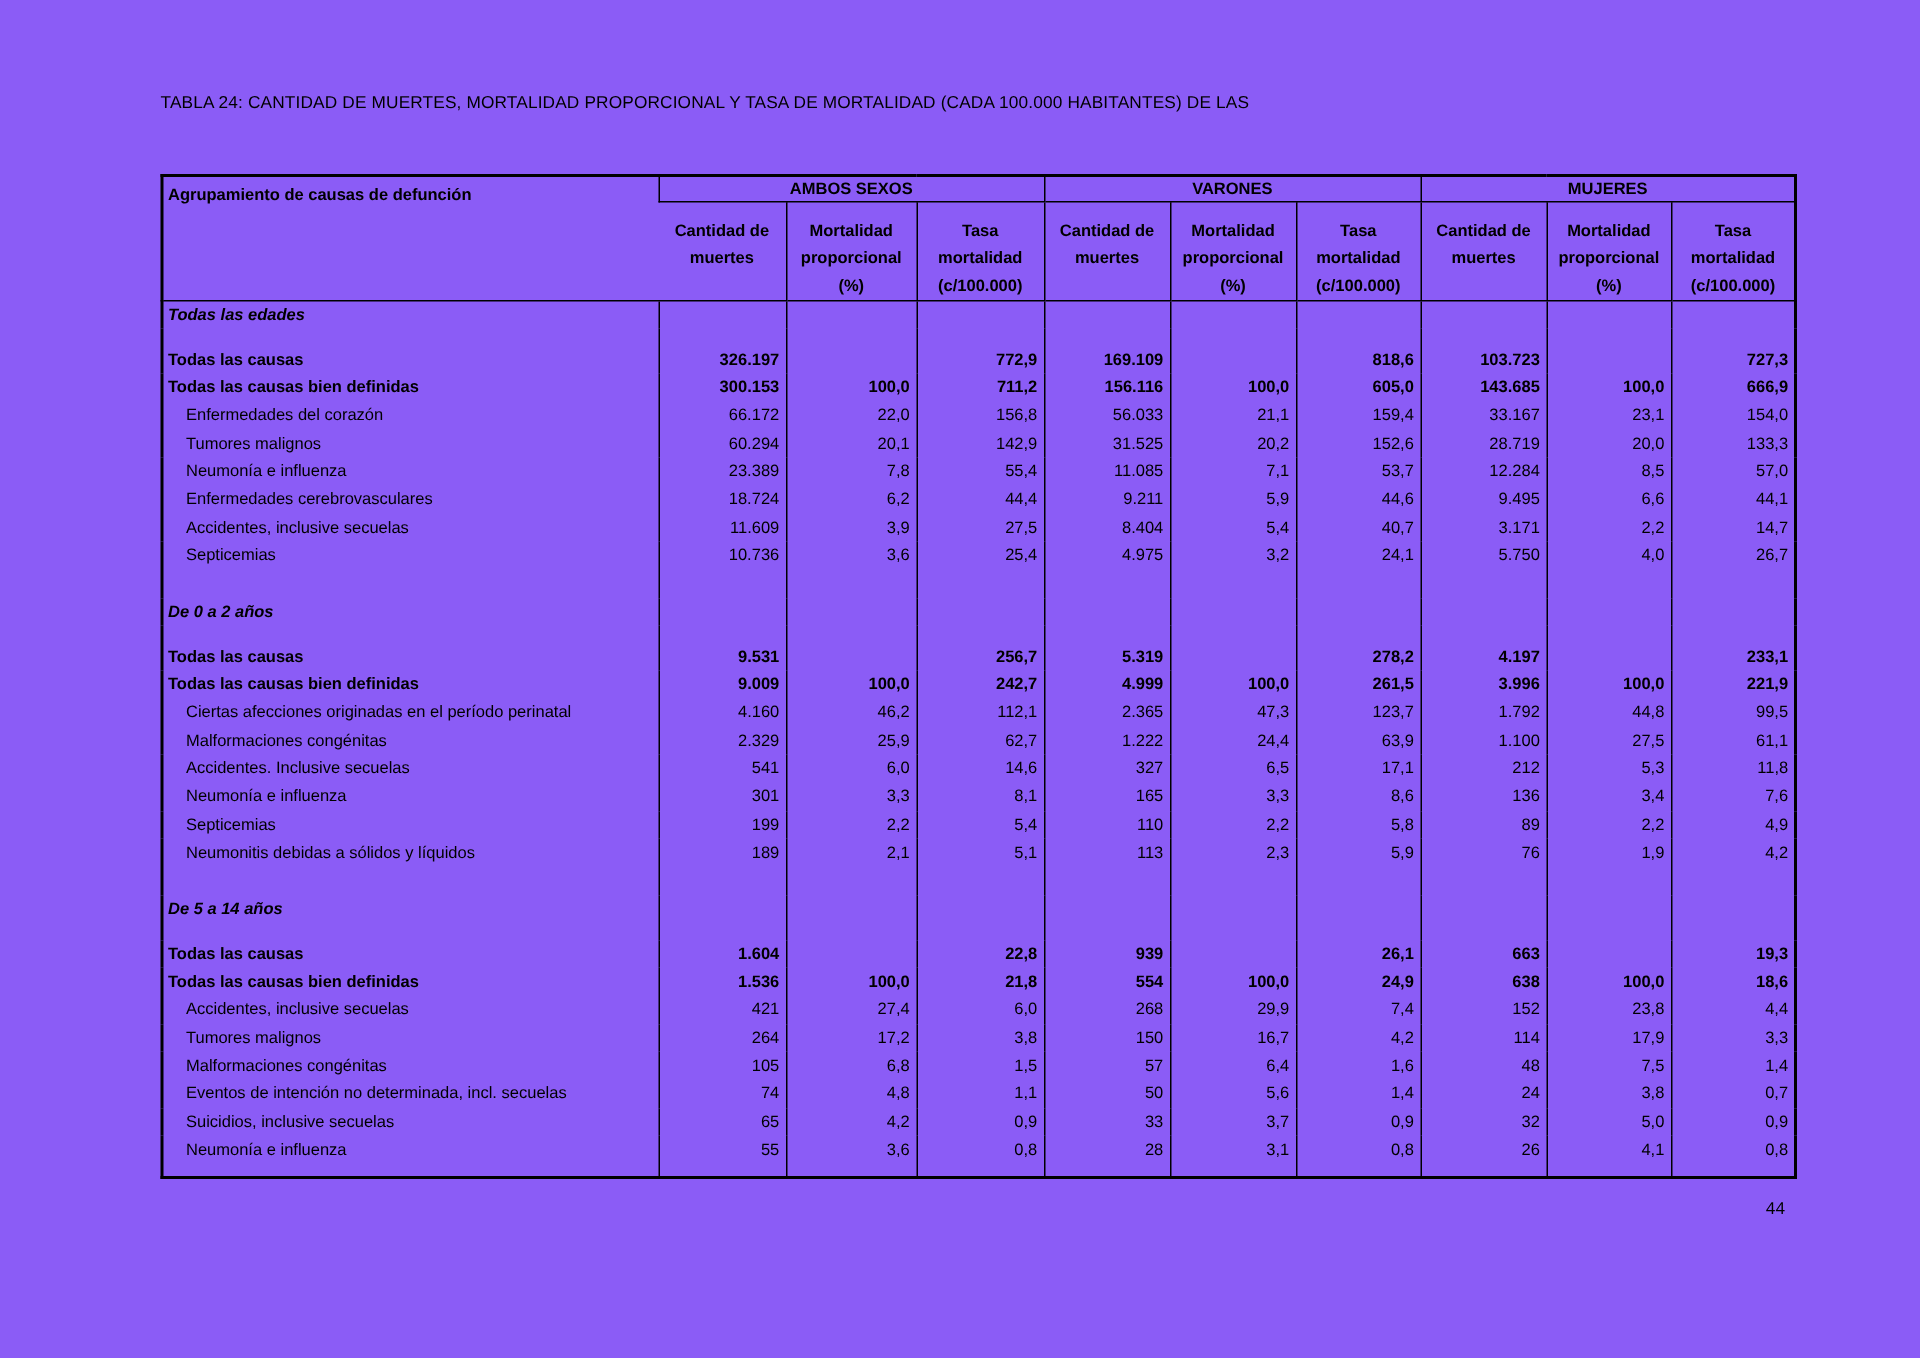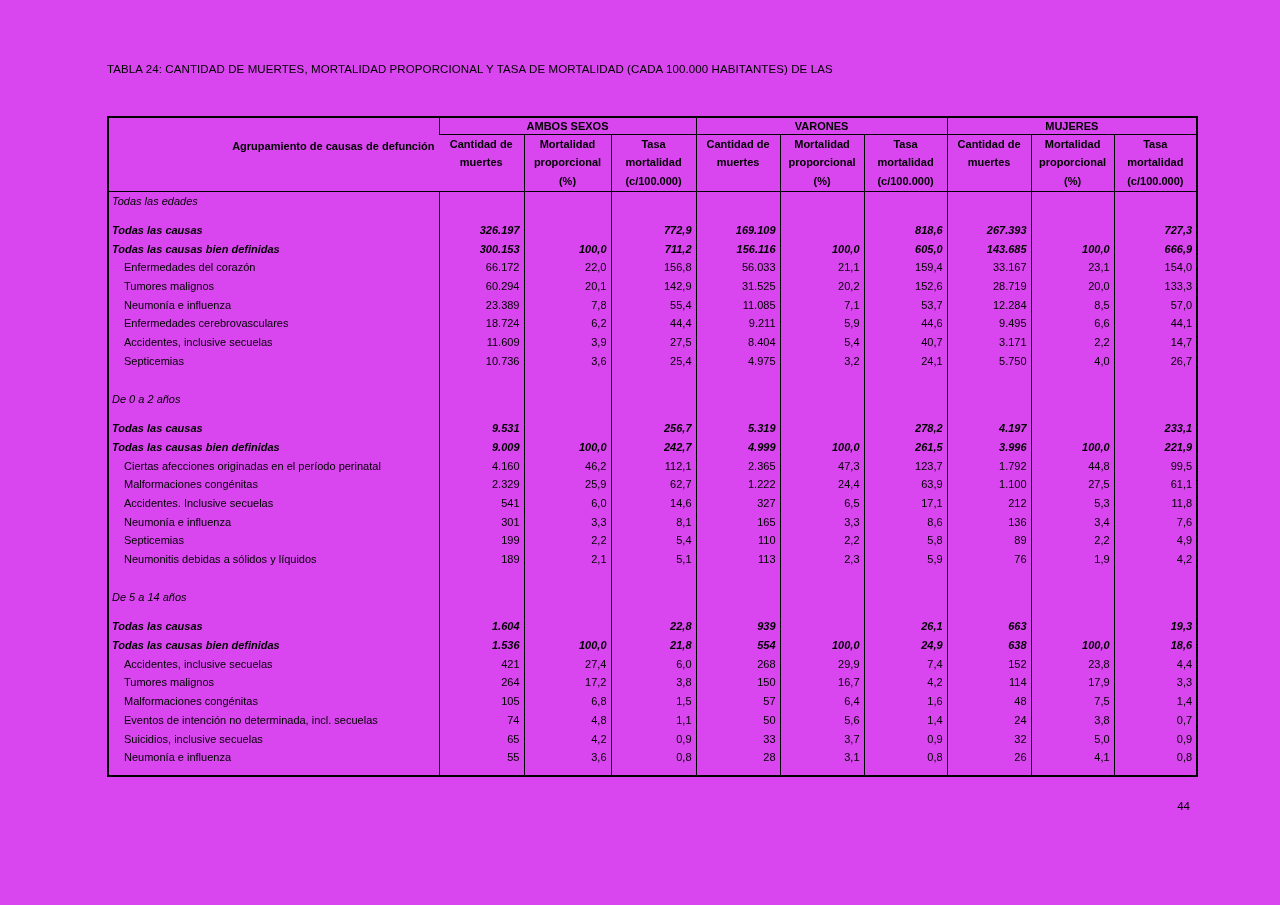--- a/index.html
+++ b/index.html
@@ -1,20 +1,20 @@
 <!DOCTYPE html>
 <html><head>
 <meta charset="utf-8">
 <style>
   * { margin:0; padding:0; box-sizing:border-box; }
   html,body { background:#ffffff; }
   .page {
     position:relative;
     width:1280px; height:905px;
-    background:#d946ef;
+    background:#8b5cf6;
     font-family:"Liberation Sans", sans-serif;
     color:#000000;
     overflow:hidden;
   }
   .doc-title {
     position:absolute; left:107px; top:58px; width:820px;
     font-size:11.5px; line-height:22px;
     letter-spacing:0.1px;
   }
   table.mort {
@@ -28,33 +28,33 @@
     border-left:1px solid #000;
     font-size:11px;
     overflow:hidden;
     white-space:nowrap;
   }
   table.mort th:first-child, table.mort td:first-child { border-left:none; }
   thead th { border-bottom:1px solid #000; font-weight:bold; }
   th.grp { height:17px; text-align:center; vertical-align:middle; font-size:11px;margin-top:17px; }
   th.sub {
     height:57px; text-align:center; vertical-align:top;
-    line-height:18.5px; padding-top:0; font-size:11px;
+    line-height:18.5px; padding-top:10px; font-size:11px;
   }
   th.label-head {
-    text-align:right; vertical-align:top;
-    padding:22px 4px 0 3px; font-size:11px;
+    text-align:left; vertical-align:top;
+    padding:6px 4px 0 3px; font-size:11px;
   }
   tbody td { vertical-align:middle; line-height:12px; }
   tr.datarow { height:18.7px; }
   td.lbl { text-align:left; padding-left:3px; }
   tr.indent td.lbl { padding-left:15px; }
   td.num { text-align:right; padding-right:4px; }
-  tr.bold td { font-weight:bold;font-style:italic; }
-  tr.sectionrow td { font-weight:normal; font-style:italic; }
+  tr.bold td { font-weight:bold; }
+  tr.sectionrow td { font-weight:bold; font-style:italic; }
   tr.sp1 { height:11px; }
   tr.sp2 { height:19px; }
   tr.sp3 { height:9px; }
   .page-number {
     position:absolute; left:107px; top:800px; width:1089px;
     text-align:right; padding-right:6px; font-size:11.5px;
   }
 </style>
 </head>
 <body>
@@ -123,21 +123,21 @@
           <td></td>
         </tr>
         <tr class="datarow bold">
           <td class="lbl">Todas las causas</td>
           <td class="num">326.197</td>
           <td class="num"></td>
           <td class="num">772,9</td>
           <td class="num">169.109</td>
           <td class="num"></td>
           <td class="num">818,6</td>
-          <td class="num">267.393</td>
+          <td class="num">103.723</td>
           <td class="num"></td>
           <td class="num">727,3</td>
         </tr>
         <tr class="datarow bold">
           <td class="lbl">Todas las causas bien definidas</td>
           <td class="num">300.153</td>
           <td class="num">100,0</td>
           <td class="num">711,2</td>
           <td class="num">156.116</td>
           <td class="num">100,0</td>

